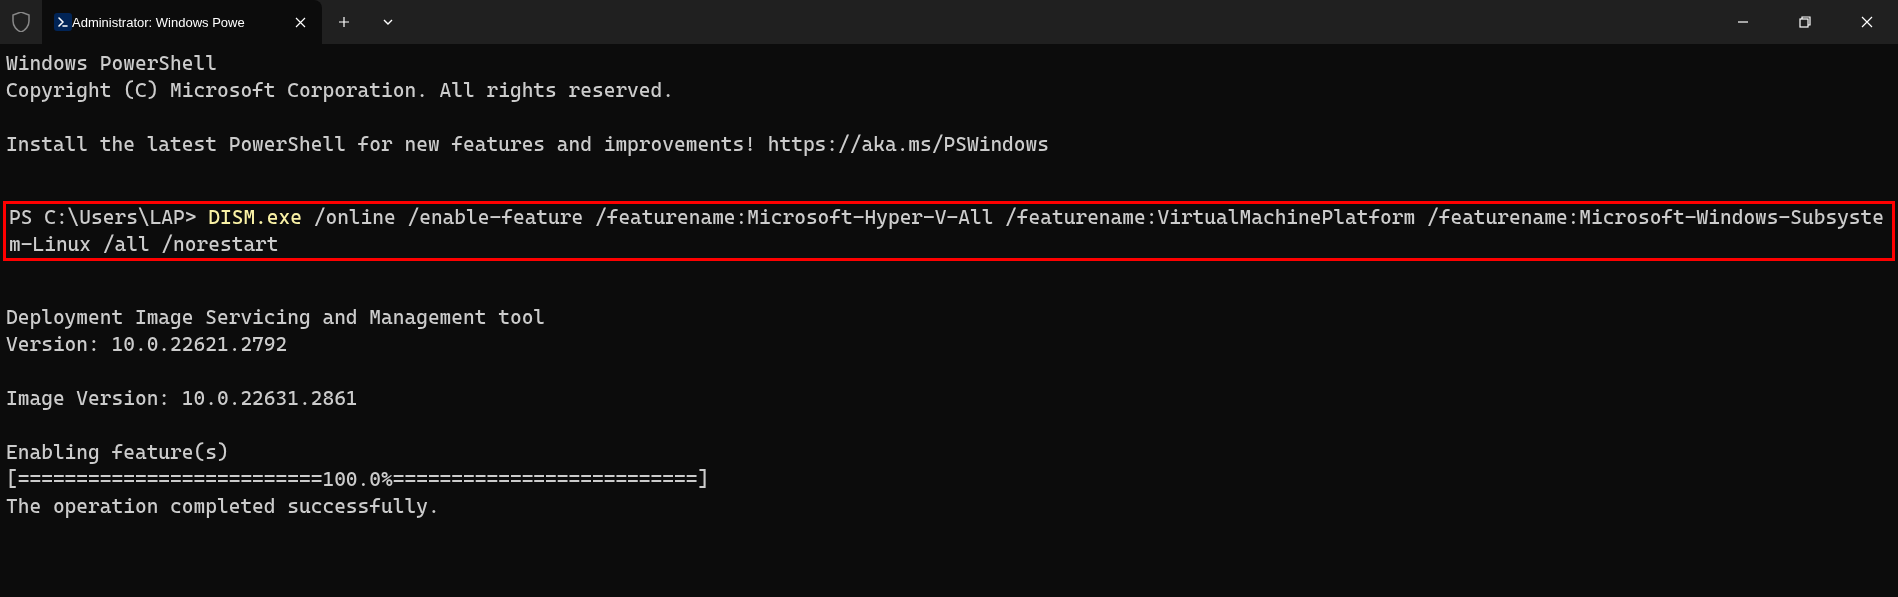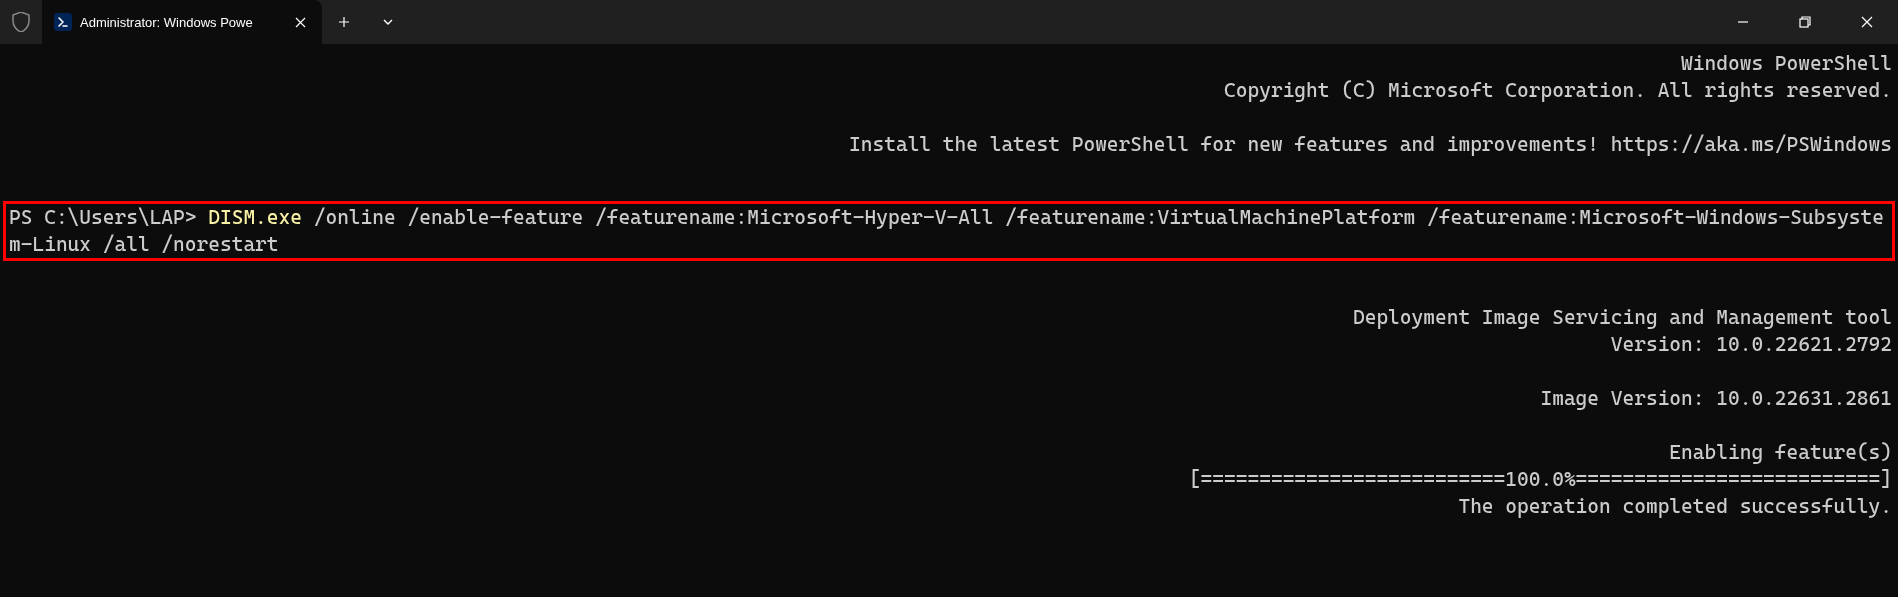--- a/index.html
+++ b/index.html
@@ -29,21 +29,20 @@
       width: 42px;
       display: flex;
       align-items: center;
       justify-content: center;
     }
     .tab {
       background: #0c0c0c;
       display: flex;
       align-items: center;
       padding: 0 10px 0 12px;
-      gap: 8px;
       min-width: 280px;
       max-width: 340px;
       border-top-right-radius: 8px;
       position: relative;
     }
     .tab-icon {
       width: 18px;
       height: 18px;
       background: #012456;
       border-radius: 3px;
@@ -106,21 +105,21 @@
       color: #cccccc;
     }
     .cmd-highlight {
       color: #f9f1a5;
     }
     .red-box {
       border: 3px solid #ff0000;
       margin: 16px -3px;
       padding: 0 3px;
     }
-    .line { display: block; text-align: right; }
+    .line { display: block; }
     svg { display: block; }
   </style>
 </head>
 <body>
 
 <div class="titlebar">
   <div class="shield-icon">
     <svg width="18" height="20" viewBox="0 0 18 20">
       <path d="M9 0 L17 3 V9 C17 14 13.5 18.5 9 20 C4.5 18.5 1 14 1 9 V3 Z" fill="none" stroke="#888" stroke-width="1.5"></path>
     </svg>

